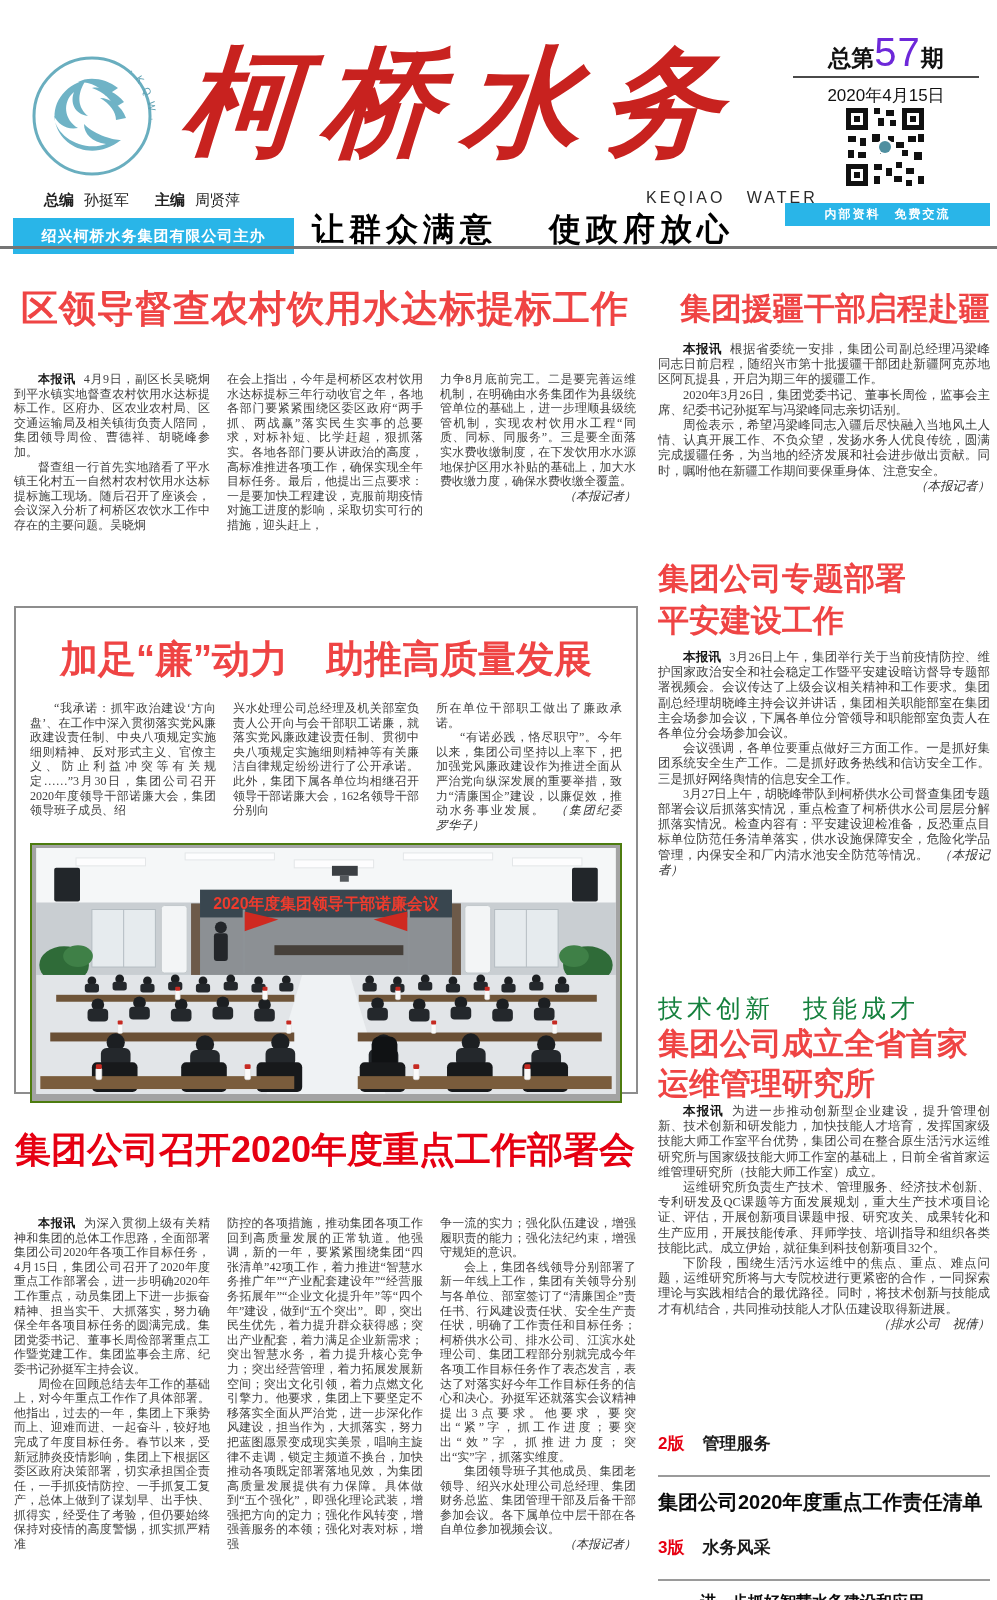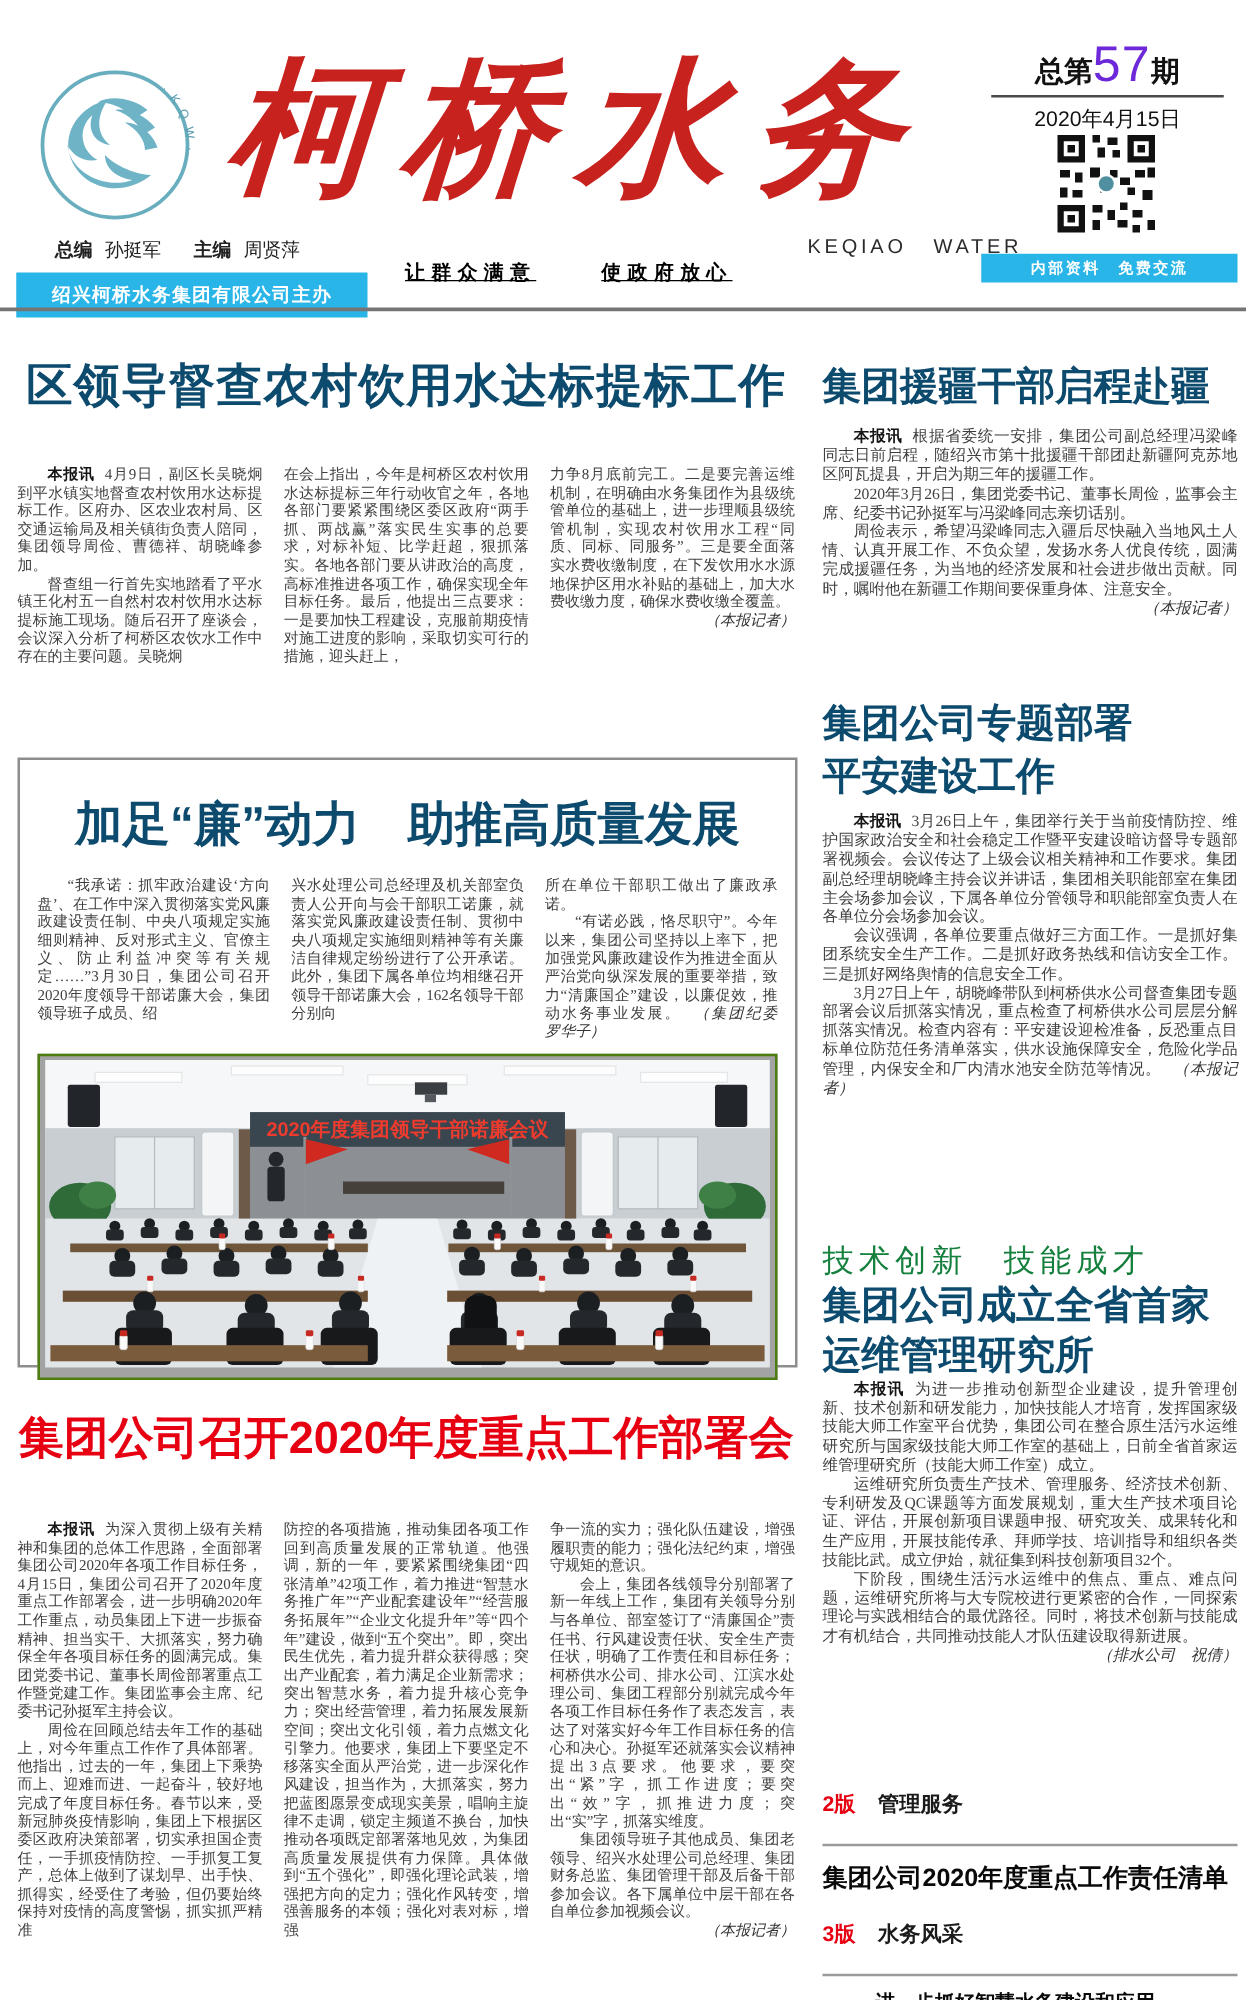--- a/index.html
+++ b/index.html
@@ -17,45 +17,45 @@
   #issue-rule{left:793px;top:76px;width:186px;height:0;border-top:2px solid #4a4a4a;}
   #issue-date{left:780px;top:84px;width:212px;text-align:center;font-size:17px;color:#111;}
   #qr{left:844px;top:106px;}
   .cyanbox{background:#29b5e8;color:#fff;font-weight:700;display:flex;align-items:center;justify-content:center;}
   #internal-box{left:785px;top:203px;width:205px;height:23px;font-size:12px;letter-spacing:2px;}
   #editors{left:44px;top:191px;font-size:15px;color:#222;white-space:nowrap;}
   #editors .lbl{font-weight:700;margin-right:10px;}
   #editors .nm{font-family:"Liberation Serif",serif;margin-right:26px;}
   #title-en{left:646px;top:189px;font-size:16px;letter-spacing:3px;word-spacing:14px;color:#2b2b2b;}
   #publisher-box{left:13px;top:218px;width:281px;height:36px;font-size:15px;letter-spacing:1px;}
-  #slogan{left:324px;top:208px;font-size:16px;font-weight:900;color:#000;letter-spacing:5px;white-space:nowrap;text-decoration:underline;}
+  #slogan{left:312px;top:208px;font-size:32px;font-weight:900;color:#000;letter-spacing:5px;white-space:nowrap;}
   #slogan .gap{display:inline-block;width:52px;}
   #header-rule{left:0;top:246px;width:997px;height:3px;background:#757575;}
   
-  .hl{font-weight:900;color:#0c4a6e;font-family:"Liberation Sans",sans-serif;}
+  .hl{font-weight:900;color:#ef4444;font-family:"Liberation Sans",sans-serif;}
   .bodytxt{font-family:"Liberation Serif",serif;color:#3f3f3f;text-align:justify;}
   .lead{font-weight:700;color:#151515;font-family:"Liberation Sans",sans-serif;margin-right:8px;}
   .indent{text-indent:2em;}
   .sign{text-align:right;color:#333;font-style:italic;}
   .sign-inline{font-style:italic;color:#333;margin-left:10px;}
   .cols{display:flex;gap:17px;}
   .col{width:196px;font-size:12px;line-height:14.6px;}
   .rbody{font-size:12.5px;line-height:15.2px;}
   
   #a1-headline{left:14px;top:284px;width:622px;text-align:center;font-size:37px;letter-spacing:1px;white-space:nowrap;}
   #a1-cols{left:14px;top:372px;width:622px;}
   #a5-box{left:14px;top:606px;width:592px;height:484px;border:2px solid #8d8d8d;padding:0 14px;}
   #a5-headline{margin-top:26px;text-align:center;font-size:38px;white-space:nowrap;}
   #a5-cols{margin-top:16px;height:132px;overflow:hidden;}
   #a5-photo-frame{margin-top:10px;border:2px solid #4d7c0f;background:#a3a3a3;padding:3px;width:582px;}
   #a6-headline{left:14px;top:1126px;width:622px;text-align:center;font-size:36px;color:#e60012;white-space:nowrap;}
   #a6-cols{left:14px;top:1216px;width:622px;}
   
   .rcol{left:658px;width:332px;}
-  #a2-headline{top:288px;text-align:left;font-size:31px;white-space:nowrap;}
+  #a2-headline{top:288px;text-align:right;font-size:31px;white-space:nowrap;}
   #a2-body{top:342px;}
   #a3-headline{top:558px;font-size:31px;line-height:42px;}
   #a3-body{top:650px;}
   #a4-kicker{top:992px;font-size:25px;letter-spacing:4px;color:#15803d;font-weight:400;}
   #a4-headline{top:1024px;font-size:31px;line-height:40px;}
   #a4-body{top:1104px;}
   #page-index{top:1432px;}
   .idx-row{display:flex;gap:18px;align-items:baseline;padding-bottom:20px;border-bottom:2px solid #9a9a9a;}
   .idx-page{color:#e60012;font-weight:700;font-size:17px;}
   .idx-section{color:#1a1a1a;font-weight:700;font-size:17px;}

